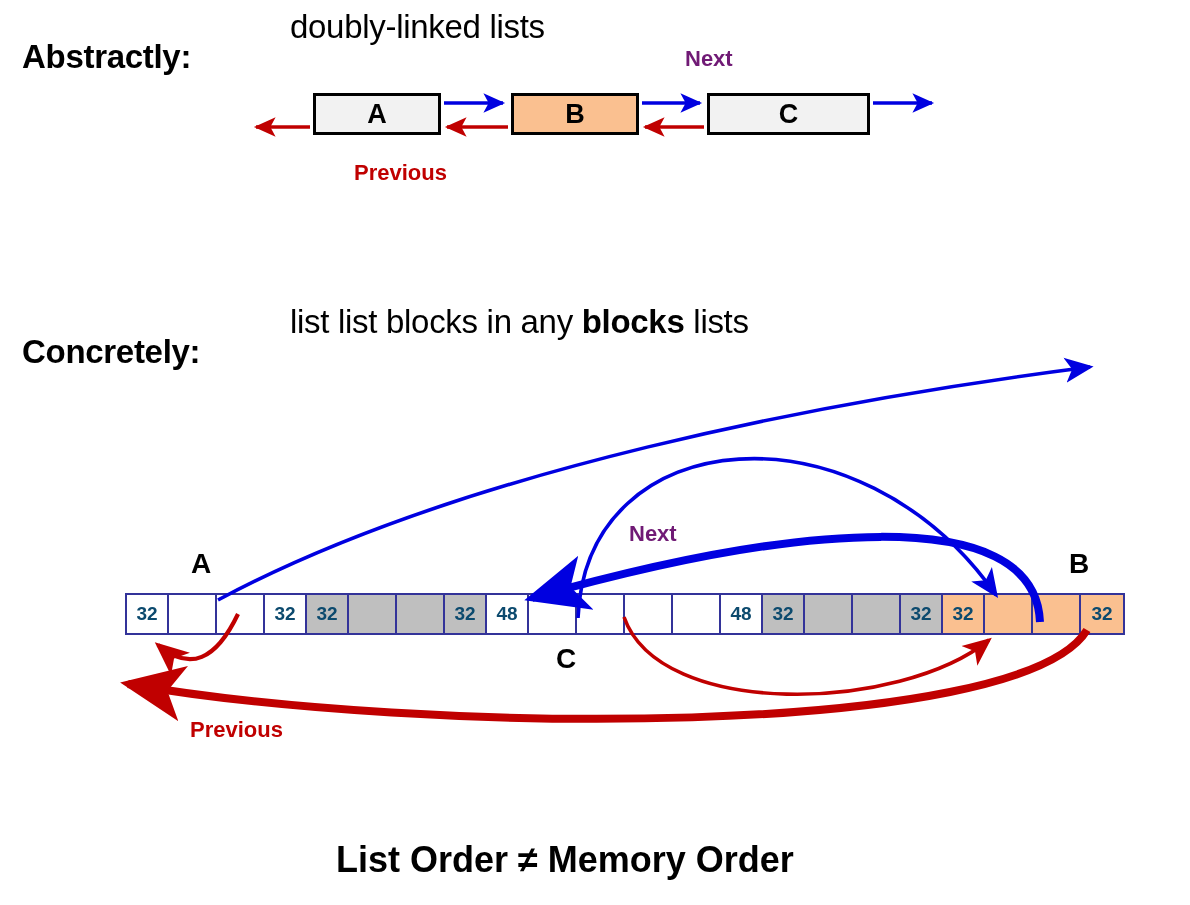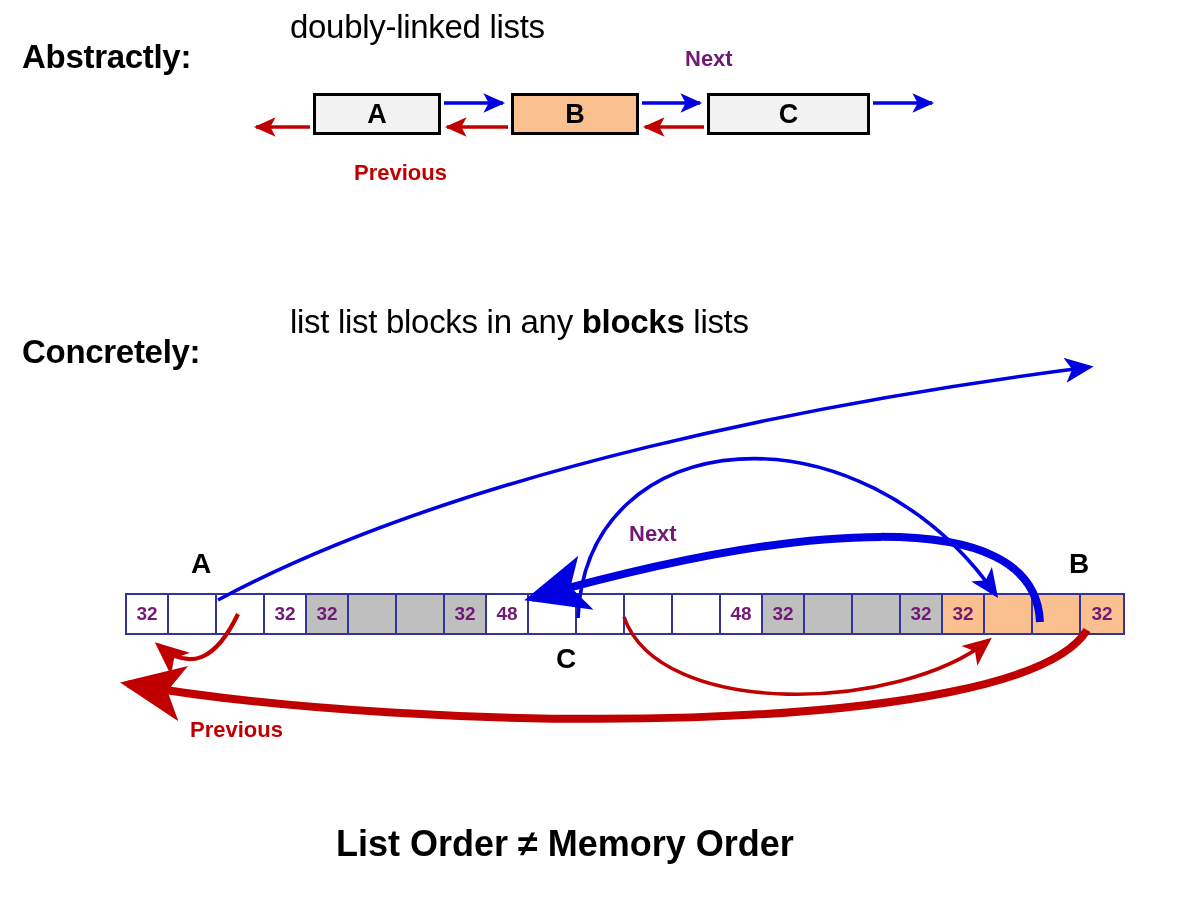--- a/index.html
+++ b/index.html
@@ -15,21 +15,21 @@
 
   
   .lbl{position:absolute;white-space:nowrap;color:#000;}
   .head-bold{font-weight:bold;font-size:33px;letter-spacing:-0.3px;margin-top:30px;}
   .head-reg{font-weight:normal;font-size:33px;letter-spacing:-0.3px;}
   .head-reg b{font-weight:bold;}
   .arrow-lbl{font-weight:bold;font-size:22px;}
   .blue-lbl{color:#701a75;}
   .red-lbl{color:#C00000;}
   .node-lbl{font-weight:bold;font-size:28px;color:#000;}
-  .bottom-title{font-weight:bold;font-size:36px;color:#000;}
+  .bottom-title{font-weight:bold;font-size:36px;color:#000;margin-top:16px;}
 
   
   .abox{
     position:absolute;
     border:3px solid #000;
     box-sizing:border-box;
     display:flex;align-items:center;justify-content:center;
     font-weight:bold;font-size:27px;color:#000;
     height:42px;
   }
@@ -42,21 +42,21 @@
     left:125px;top:593px;
     height:42px;
     display:flex;
     box-sizing:border-box;
     border:2px solid #333399;
   }
   .mcell{
     box-sizing:border-box;
     border-right:2px solid #333399;
     display:flex;align-items:center;justify-content:center;
-    font-weight:bold;font-size:19px;color:#701a75;
+    font-weight:bold;font-size:19px;color:#0c4a6e;
     background:#ffffff;
     height:100%;
   }
   .mcell:last-child{border-right:none;}
   .mcell.grey{background:#BFBFBF;}
   .mcell.orange{background:#FAC090;}
 </style>
 </head>
 <body>
 

